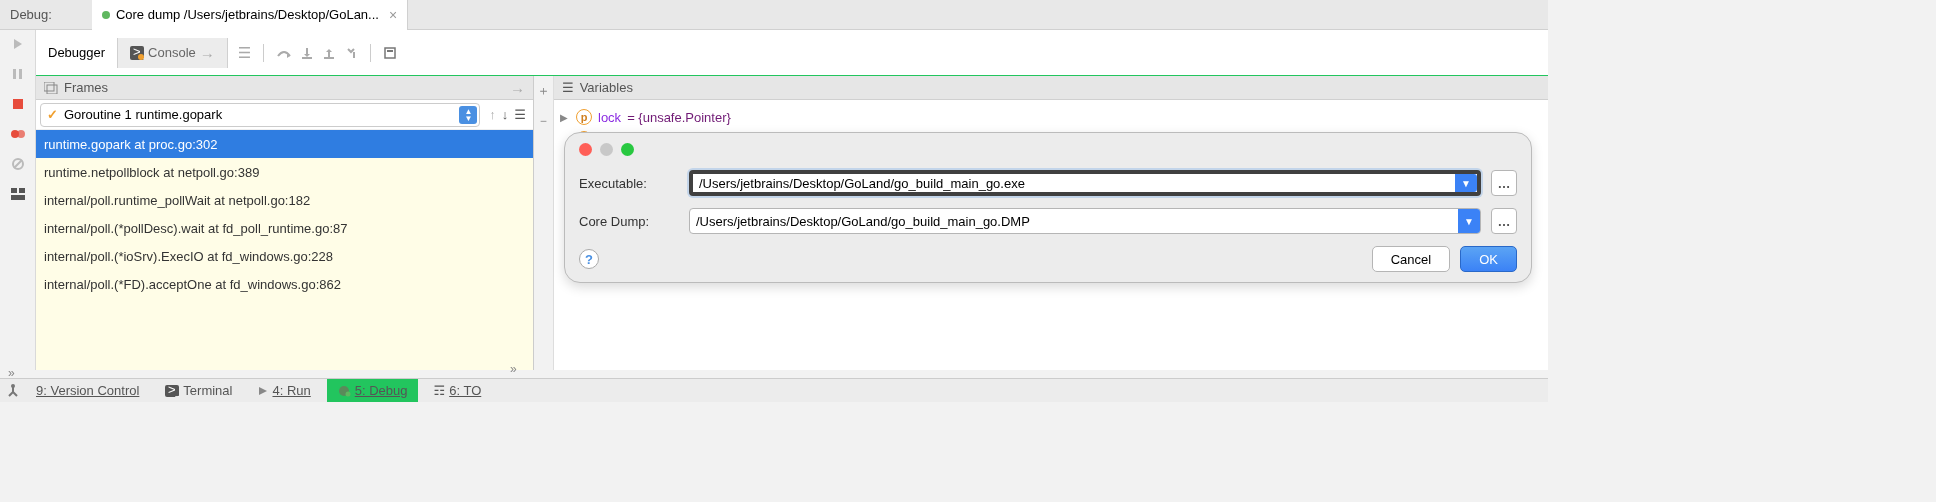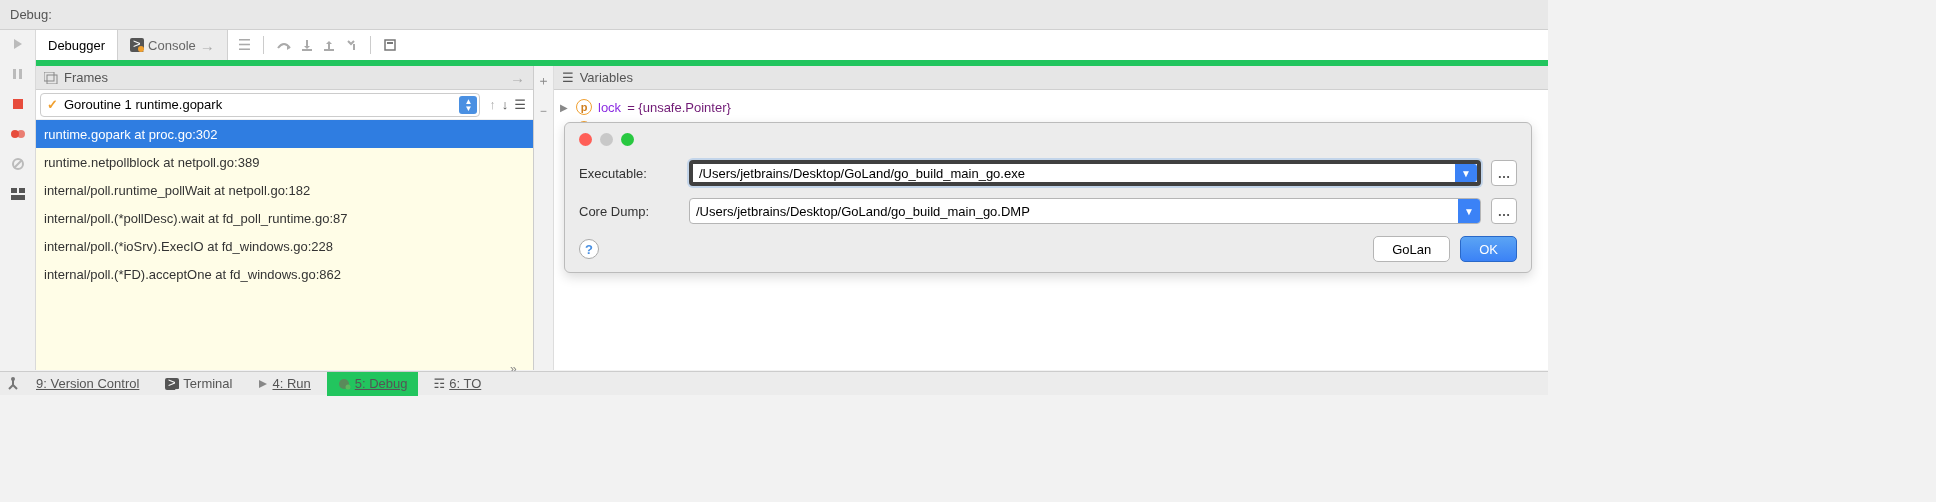--- a/index.html
+++ b/index.html
@@ -6,21 +6,21 @@
 body{background:#f2f2f2;width:1548px;height:402px;overflow:hidden;position:relative}
 .header{height:30px;background:#e8e8e8;display:flex;align-items:center;border-bottom:1px solid #d0d0d0}
 .header-label{padding:0 10px;color:#555}
 .tab-active{background:#fff;height:30px;display:flex;align-items:center;padding:0 10px;border-right:1px solid #d0d0d0;gap:6px;margin-left:30px}
 .green-dot{width:8px;height:8px;border-radius:50%;background:#5fb75f}
 .close-x{color:#999;font-size:14px;margin-left:4px;cursor:pointer}
 .main{display:flex;height:340px}
 .leftbar{width:36px;background:#f2f2f2;display:flex;flex-direction:column;align-items:center;padding-top:6px;gap:14px;border-right:1px solid #d9d9d9}
 .leftbar .icn{width:16px;height:16px;display:flex;align-items:center;justify-content:center}
 .content{flex:1;display:flex;flex-direction:column}
-.toolbar{height:36px;background:#fff;display:flex;align-items:center;border-bottom:6px solid #22c55e}
+.toolbar{height:46px;background:#fff;display:flex;align-items:center;border-bottom:1px solid #22c55e}
 .tb-tab{height:30px;display:flex;align-items:center;padding:0 12px;border-right:1px solid #d0d0d0;gap:4px}
 .tb-tab.on{background:#fff}
 .tb-tab.off{background:#ececec;color:#666}
 .tb-icons{display:flex;align-items:center;gap:8px;padding:0 10px}
 .tb-sep{width:1px;height:18px;background:#ccc;margin:0 4px}
 .gray-icn{color:#aaa;font-size:15px}
 .panes{flex:1;display:flex}
 .frames-pane{width:498px;display:flex;flex-direction:column;border-right:1px solid #ccc}
 .pane-hdr{height:24px;background:#e6e6e6;display:flex;align-items:center;padding:0 8px;gap:6px;border-bottom:1px solid #d0d0d0;color:#555}
 .pane-hdr .spacer{flex:1}
@@ -35,49 +35,54 @@
 .vars-pane{flex:1;display:flex;flex-direction:column;position:relative}
 .side-btns{width:20px;background:#f2f2f2;border-right:1px solid #ddd;display:flex;flex-direction:column;align-items:center;padding-top:6px;gap:12px;color:#888}
 .vars-main{flex:1;display:flex}
 .vars-body{flex:1;background:#fff;padding:6px;position:relative}
 .var-row{height:22px;display:flex;align-items:center;gap:6px}
 .tree-arrow{color:#888;font-size:10px;width:10px}
 .p-badge{width:16px;height:16px;border-radius:50%;background:#fff;border:1px solid #f0a030;color:#d08020;display:flex;align-items:center;justify-content:center;font-size:11px;font-weight:bold}
 .var-name{color:#8a2be2}
 .var-val{color:#701a75}
 .var-link{color:#2962d9}
-.dialog{position:absolute;top:32px;left:10px;right:16px;background:#ececec;border:1px solid #bbb;border-radius:6px;padding:10px 14px;box-shadow:0 4px 12px rgba(0,0,0,.15)}
+.dialog{position:absolute;top:32px;left:10px;right:16px;background:#ececec;border:1px solid #bbb;border-radius:16px;padding:10px 14px;box-shadow:0 4px 12px rgba(0,0,0,.15)}
 .traffic{display:flex;gap:8px;margin-bottom:14px}
 .tl{width:13px;height:13px;border-radius:50%}
 .tl.r{background:#ff5f57}
 .tl.y{background:#c8c8c8}
 .tl.g{background:#28c840}
 .form-row{display:flex;align-items:center;gap:10px;margin-bottom:12px}
 .form-label{width:100px;text-align:left;color:#333}
 .form-input{flex:1;height:26px;border:1px solid #b5b5b5;border-radius:4px;background:#fff;display:flex;align-items:center;padding:0 6px;position:relative}
 .form-input.hl{border:4px solid #404040;box-shadow:0 0 0 2px rgba(100,160,230,.3)}
 .dd-btn{position:absolute;right:0;top:0;bottom:0;width:22px;background:#3b82f6;border-radius:0 3px 3px 0;display:flex;align-items:center;justify-content:center;color:#fff;font-size:10px}
 .dots-btn{width:26px;height:26px;border:1px solid #b5b5b5;border-radius:4px;background:#fff;display:flex;align-items:center;justify-content:center;color:#555;font-weight:bold}
 .dlg-btns{display:flex;justify-content:space-between;align-items:center;margin-top:6px}
 .help-btn{width:20px;height:20px;border-radius:50%;border:1px solid #aaa;color:#4a90e2;display:flex;align-items:center;justify-content:center;background:#fff;font-weight:bold}
 .btn{height:26px;padding:0 18px;border-radius:5px;border:1px solid #b5b5b5;background:#fff;display:flex;align-items:center;justify-content:center}
 .btn.primary{background:linear-gradient(#5ba4f4,#3b82f6);color:#fff;border:1px solid #2968c8}
-.bottom{position:absolute;bottom:7px;left:0;right:0;height:24px;background:#ececec;border-top:1px solid #ccc;display:flex;align-items:center;padding:2px 6px;gap:6px}
+.bottom{position:absolute;bottom:0;left:0;right:0;height:24px;background:#ececec;border-top:1px solid #ccc;display:flex;align-items:center;padding:2px 6px;gap:6px}
 .bott-item{display:flex;align-items:center;gap:4px;padding:0 10px;color:#555;height:24px}
 .bott-item.act{background:#22c55e}
 .und{text-decoration:underline}
 .corner{position:absolute;bottom:22px;left:8px;color:#888;font-size:12px}
 .corner2{position:absolute;bottom:26px;left:510px;color:#888;font-size:12px}
 svg{display:block}
 </style>
 </head>
 <body>
 
 <div class="header">
   <span class="header-label">Debug:</span>
+  <div class="tab-active">
+    <span class="green-dot"></span>
+    <span>Core dump /Users/jetbrains/Desktop/GoLan...</span>
+    <span class="close-x">×</span>
+  </div>
 </div>
 
 <div class="main">
   <div class="leftbar">
     <span class="icn">
         <svg width="14" height="14">
           <path d="M3 2 L11 7 L3 12 Z" fill="#bbb"></path>
         </svg>
       </span>
     <span class="icn">
@@ -239,21 +244,21 @@
                 <div class="form-input">
                   <span>/Users/jetbrains/Desktop/GoLand/go_build_main_go.DMP</span>
                   <span class="dd-btn">▼</span>
                 </div>
                 <div class="dots-btn">…</div>
               </div>
               <div class="dlg-btns">
                 <span class="help-btn">?</span>
                 <div style="display:flex;gap:10px">
                   <div class="btn">
-                      <span>GoLan</span>
+                      <span>Cancel</span>
                     </div>
                   <div class="btn primary">
                       <span>OK</span>
                     </div>
                 </div>
               </div>
             </div>
           </div>
         </div>
       </div>

